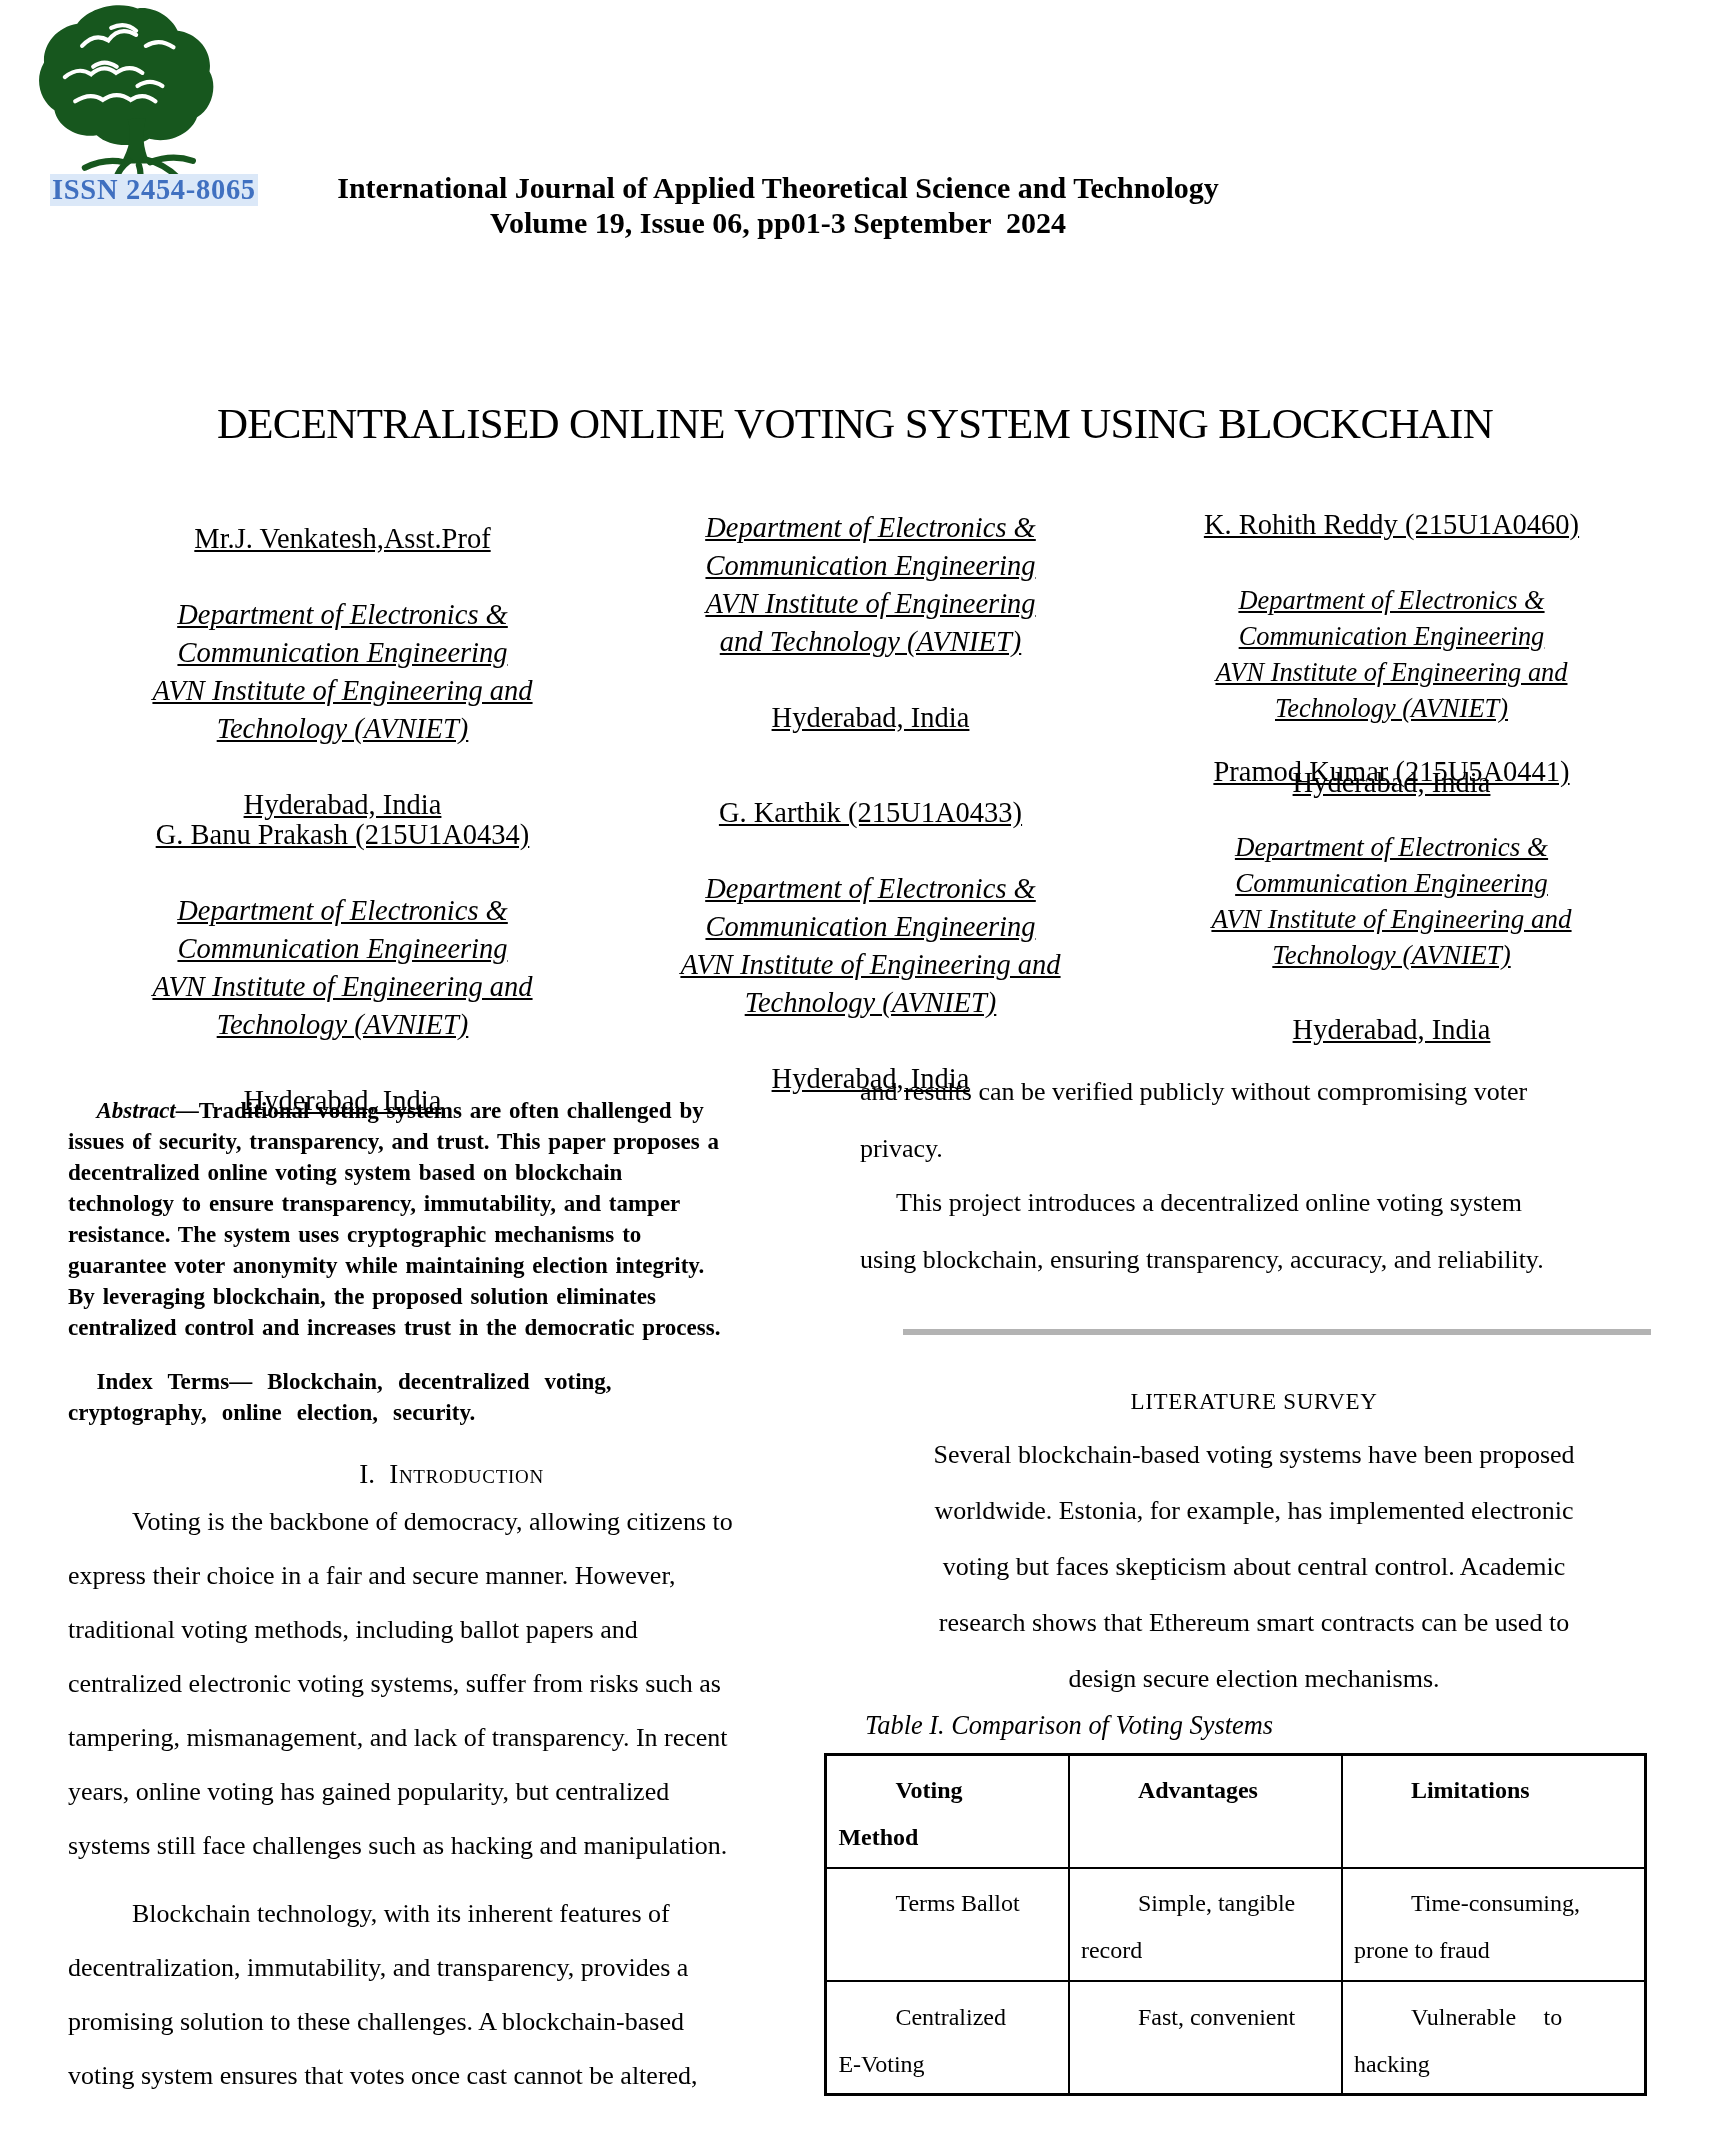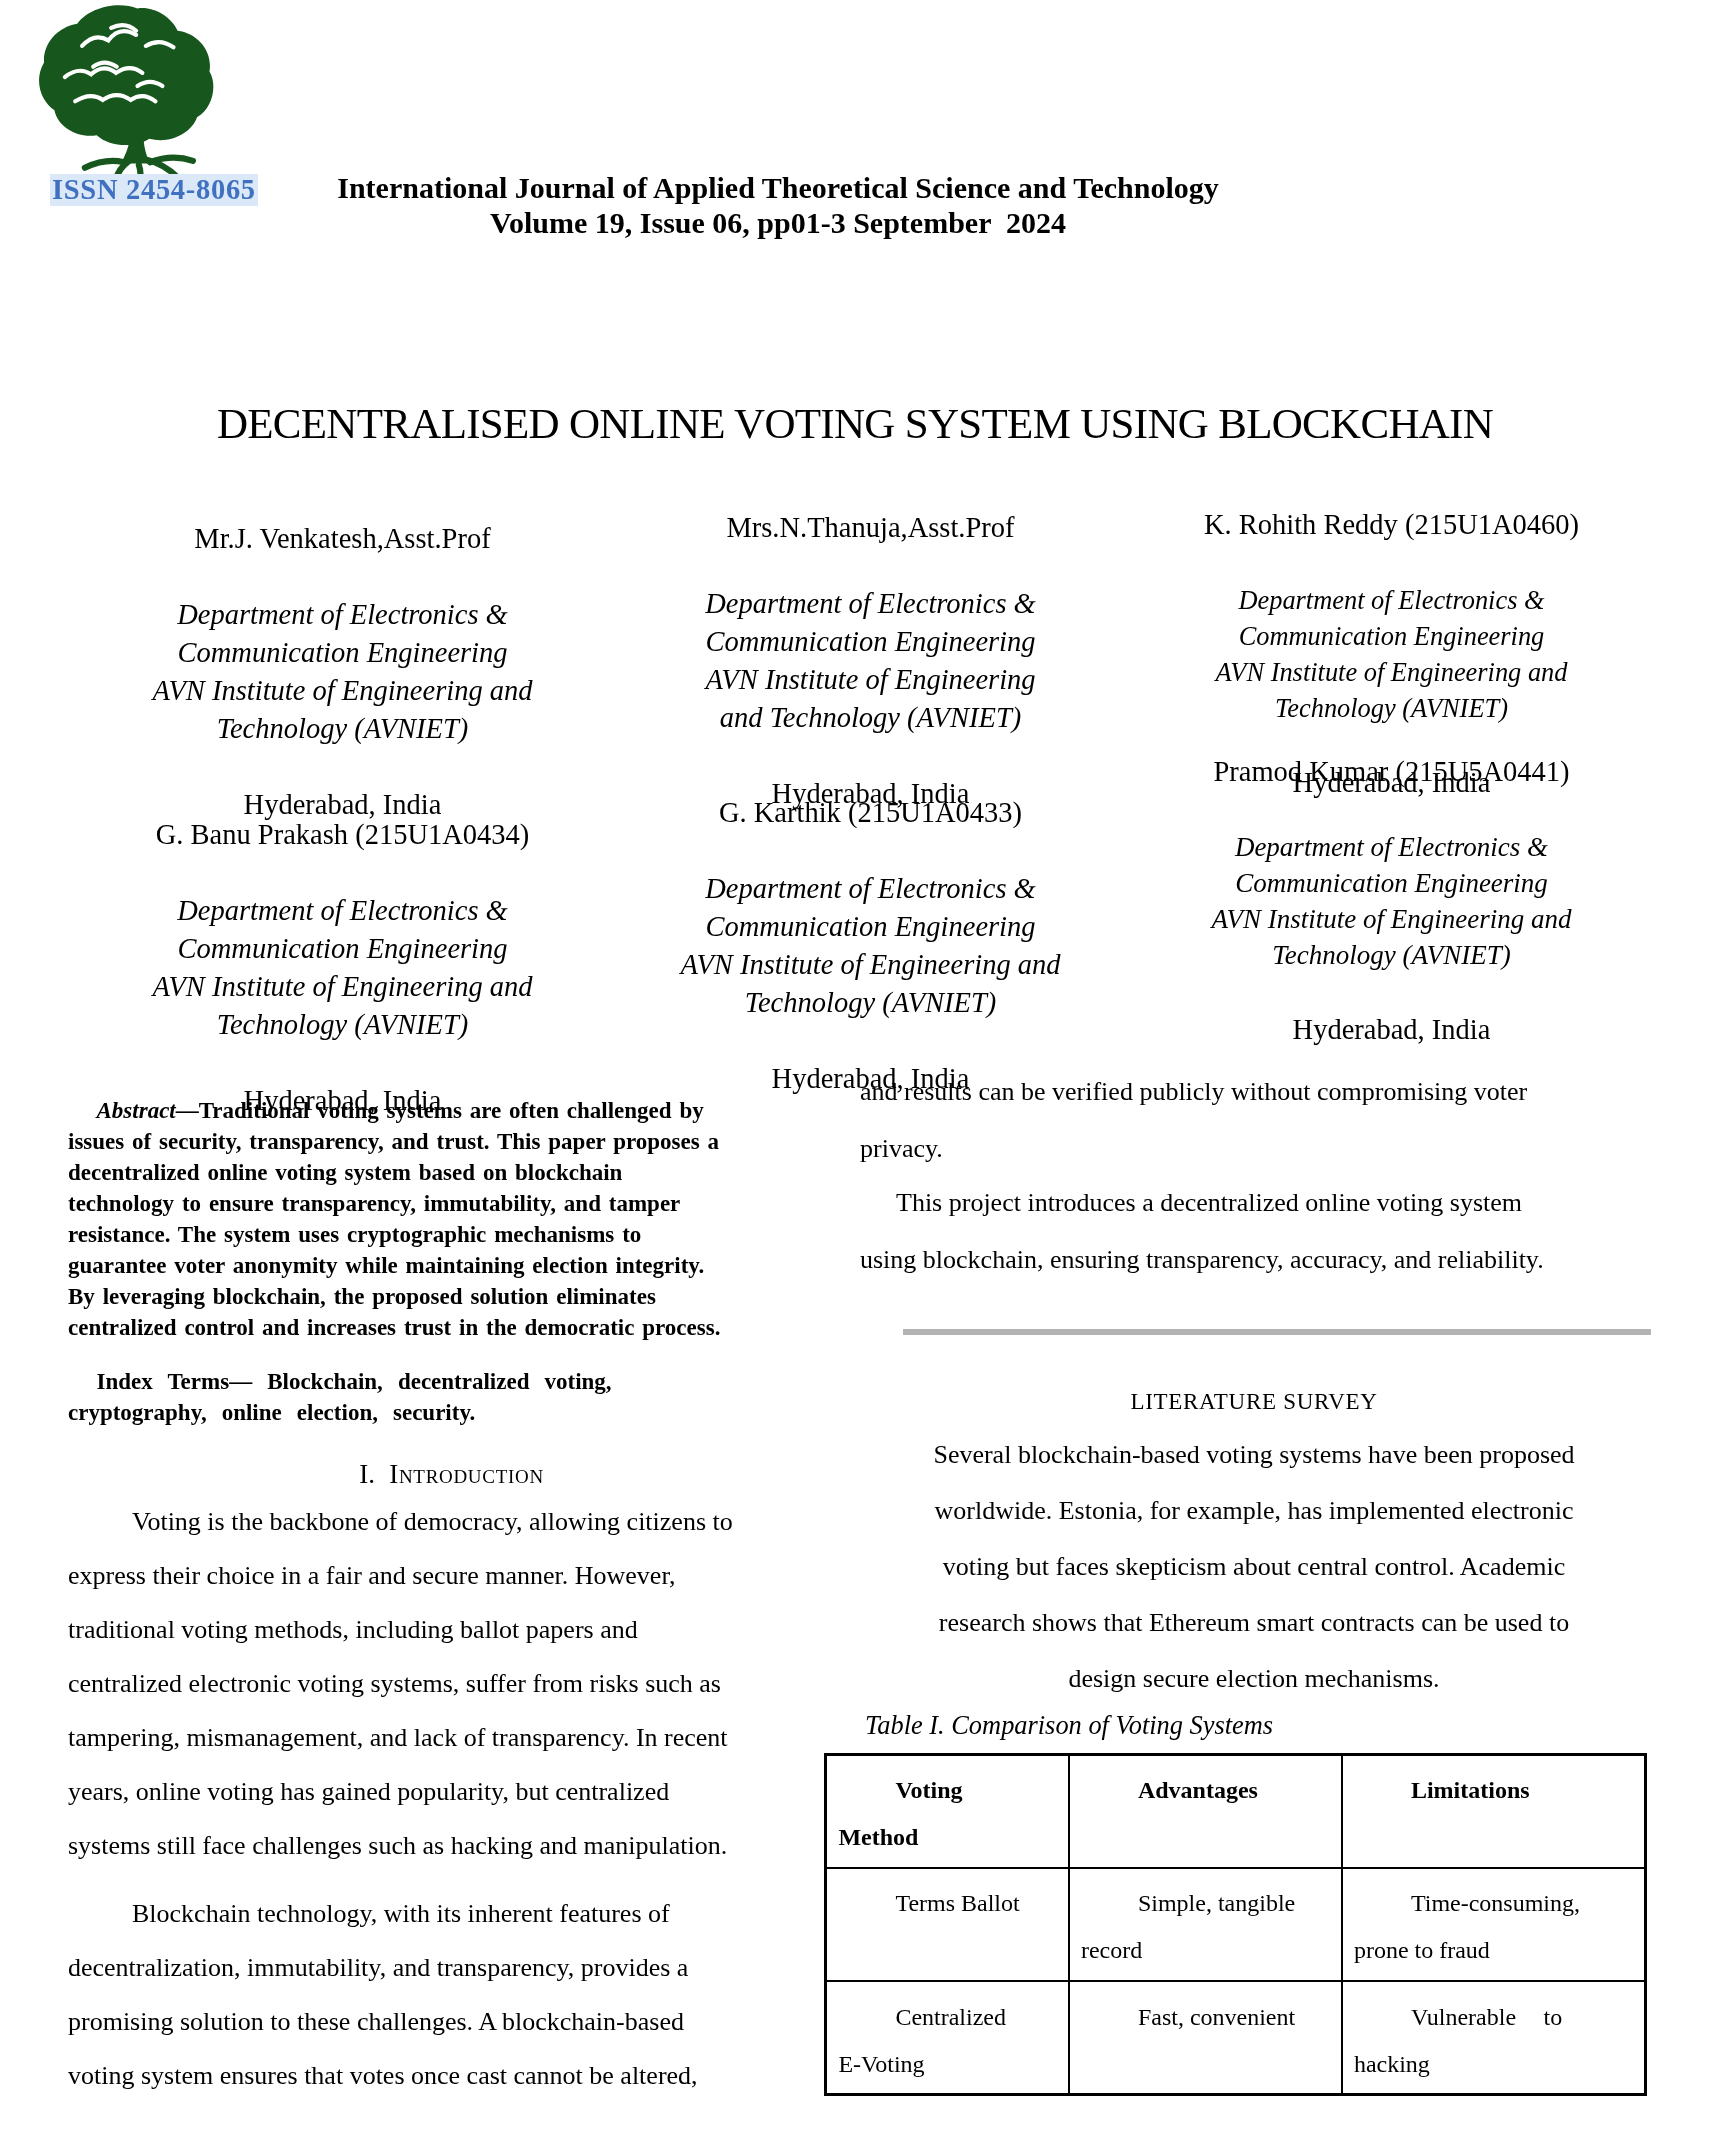--- a/index.html
+++ b/index.html
@@ -17,21 +17,21 @@
   }
   .journal-head { position:absolute; left:264px; top:170px; width:1028px; text-align:center; line-height:1.17; }
   .journal-title { font-size:30px; font-weight:bold; white-space:nowrap; }
   .journal-issue { font-size:30px; font-weight:bold; white-space:pre; }
   
   .paper-title {
     position:absolute; left:0; top:367px; width:1710px; text-align:center;
     font-size:43px; font-weight:400; letter-spacing:-0.7px; white-space:nowrap;margin-top:32px;
   }
   
-  .auth { position:absolute; width:457px; text-align:center; font-size:28.5px; line-height:38px; white-space:pre-line; }
+  .auth { position:absolute; width:457px; text-align:center; font-size:28.5px; line-height:38px; white-space:pre-line;text-decoration:underline; }
   .auth .aff { font-style:italic; }
   .a1 { left:114px;  top:482px;  }
   .a2 { left:642px;  top:471px;  }
   .a3 { left:1163px; top:468px;  }
   .a3 .aff { font-size:26.4px; line-height:36px; }
   .a4 { left:114px;  top:778px; }
   .a5 { left:642px;  top:756px; }
   .a6 { left:1163px; top:715px; }
   .a6 .aff { font-size:27px; line-height:36px; }
   
@@ -111,21 +111,20 @@
 
 <div class="auth a1">
   <div>Mr.J. Venkatesh,Asst.Prof</div>
   <div class="aff">Department of Electronics &amp;
 Communication Engineering
 AVN Institute of Engineering and
 Technology (AVNIET)</div>
   <div>Hyderabad, India</div>
 </div>
 <div class="auth a2">
-  <div>Mrs.N.Thanuja,Asst.Prof</div>
   <div class="aff">Department of Electronics &amp;
 Communication Engineering
 AVN Institute of Engineering
 and Technology (AVNIET)</div>
   <div>Hyderabad, India</div>
 </div>
 <div class="auth a3">
   <div>K. Rohith Reddy (215U1A0460)</div>
   <div class="aff">Department of Electronics &amp;
 Communication Engineering

